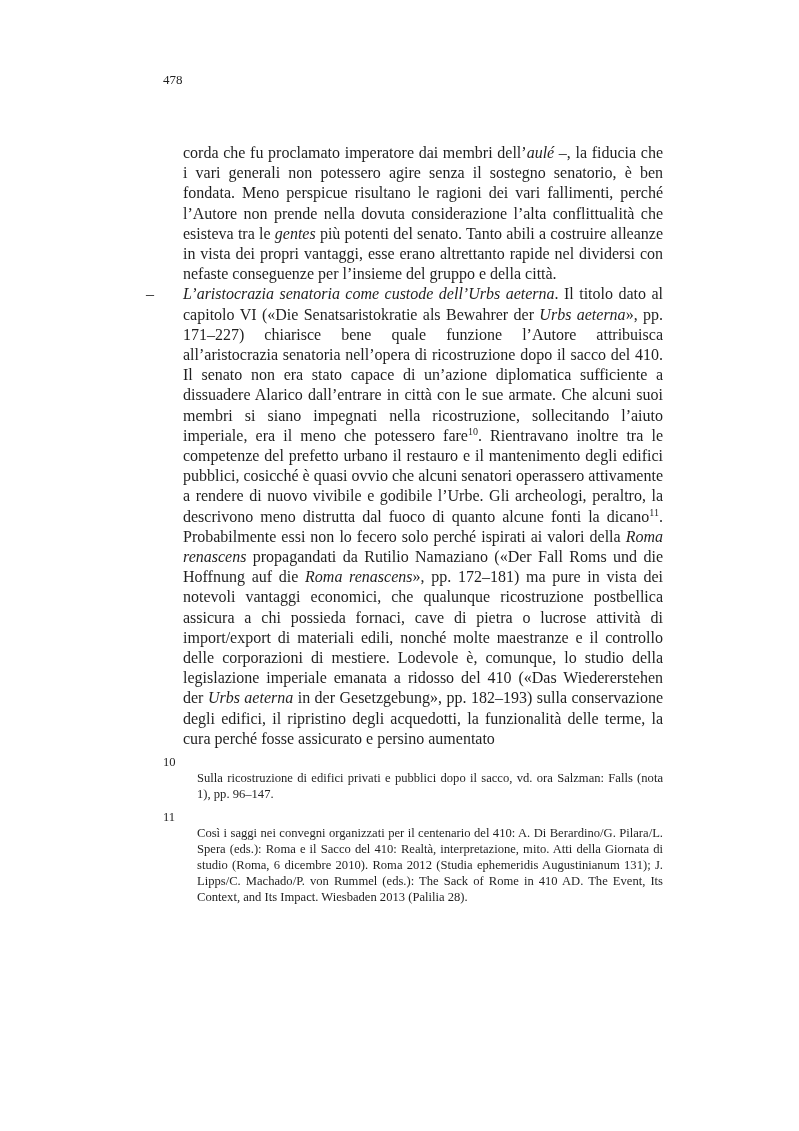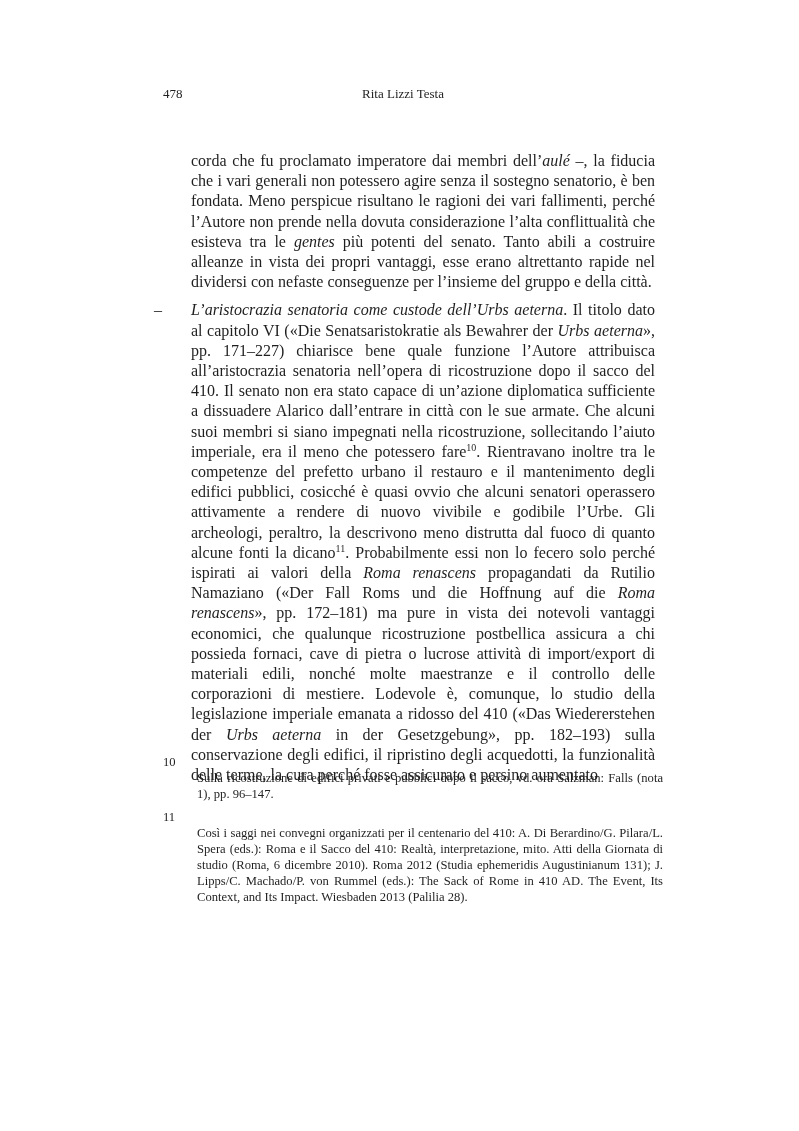--- a/index.html
+++ b/index.html
@@ -1,37 +1,36 @@
 <!DOCTYPE html>
 <html><head>
 <meta charset="utf-8">
 <style>
   html, body { margin:0; padding:0; background:#ffffff; }
   body { width:799px; height:1131px; position:relative; overflow:hidden;
          font-family:"Liberation Serif","DejaVu Serif",serif; color:#1f1f1f; }
-  .running-head { position:absolute; top:72px; left:163px; width:480px; height:20px; font-size:13px;margin-top:14px; }
+  .running-head { position:absolute; top:72px; left:163px; width:480px; height:20px; font-size:13px; }
   .page-number { position:absolute; left:0; top:0; }
   .running-title { position:absolute; left:0; right:0; text-align:center; top:0; }
   .body { position:absolute; left:183px; top:143px; width:480px; font-size:16px; line-height:20.2px; text-align:justify; hyphens:manual; }
-  .body p { margin:8px; }
+  .body p { margin:0; }
   .item { position:relative; margin-top:9px; }
   .dash { position:absolute; left:-37px; top:0; }
   i { font-style:italic; }
   sup { font-size:10px; line-height:0; vertical-align:super; }
   .notes { position:absolute; left:163px; top:754px; width:500px; font-size:12.6px; line-height:16px; }
   .note { display:flex; margin-bottom:7px; }
   .note-num { width:34px; flex:none; }
   .note-text { width:466px; text-align:justify;margin-top:16px; }
 </style>
 </head>
 <body>
 
 <div class="running-head">
   <span class="page-number">478</span>
-  <span class="running-title">Rita Lizzi Testa</span>
 </div>
 
 <div class="body">
   <p><span>corda che fu proclamato imperatore dai membri dell’</span><i>aulé</i><span> –, la fiducia che i vari generali non potessero agire senza il sostegno senatorio, è ben fondata. Meno perspicue risultano le ragioni dei vari fallimenti, perché l’Autore non prende nella dovuta considerazione l’alta conflittualità che esisteva tra le </span><i>gentes</i><span> più potenti del senato. Tanto abili a costruire alleanze in vista dei propri vantaggi, esse erano altrettanto rapide nel dividersi con nefaste conseguenze per l’insieme del gruppo e della città.</span></p>
 
   <p class="item"><span class="dash">–</span><i>L’aristocrazia senatoria come custode dell’Urbs aeterna</i><span>. Il titolo dato al capitolo VI («Die Senatsaristokratie als Bewahrer der </span><i>Urbs aeterna</i><span>», pp. 171–227) chiarisce bene quale funzione l’Autore attribuisca all’aristocrazia senatoria nell’opera di ricostruzione dopo il sacco del 410. Il senato non era stato capace di un’azione diplomatica sufficiente a dissuadere Alarico dall’entrare in città con le sue armate. Che alcuni suoi membri si siano impegnati nella ricostruzione, sollecitando l’aiuto imperiale, era il meno che potessero fare</span><sup>10</sup><span>. Rientravano inoltre tra le competenze del prefetto urbano il restauro e il mantenimento degli edifici pubblici, cosicché è quasi ovvio che alcuni senatori operassero attivamente a rendere di nuovo vivibile e godibile l’Urbe. Gli archeologi, peraltro, la descrivono meno distrutta dal fuoco di quanto alcune fonti la dicano</span><sup>11</sup><span>. Probabilmente essi non lo fecero solo perché ispirati ai valori della </span><i>Roma renascens</i><span> propagandati da Rutilio Namaziano («Der Fall Roms und die Hoffnung auf die </span><i>Roma renascens</i><span>», pp. 172–181) ma pure in vista dei notevoli vantaggi economici, che qualunque ricostruzione postbellica assicura a chi possieda fornaci, cave di pietra o lucrose attività di import/export di materiali edili, nonché molte maestranze e il controllo delle corporazioni di mestiere. Lodevole è, comunque, lo studio della legislazione imperiale emanata a ridosso del 410 («Das Wiedererstehen der </span><i>Urbs aeterna</i><span> in der Gesetzgebung», pp. 182–193) sulla conservazione degli edifici, il ripristino degli acquedotti, la funzionalità delle terme, la cura perché fosse assicurato e persino aumentato</span></p>
 </div>
 
 <div class="notes">
   <div class="note">

